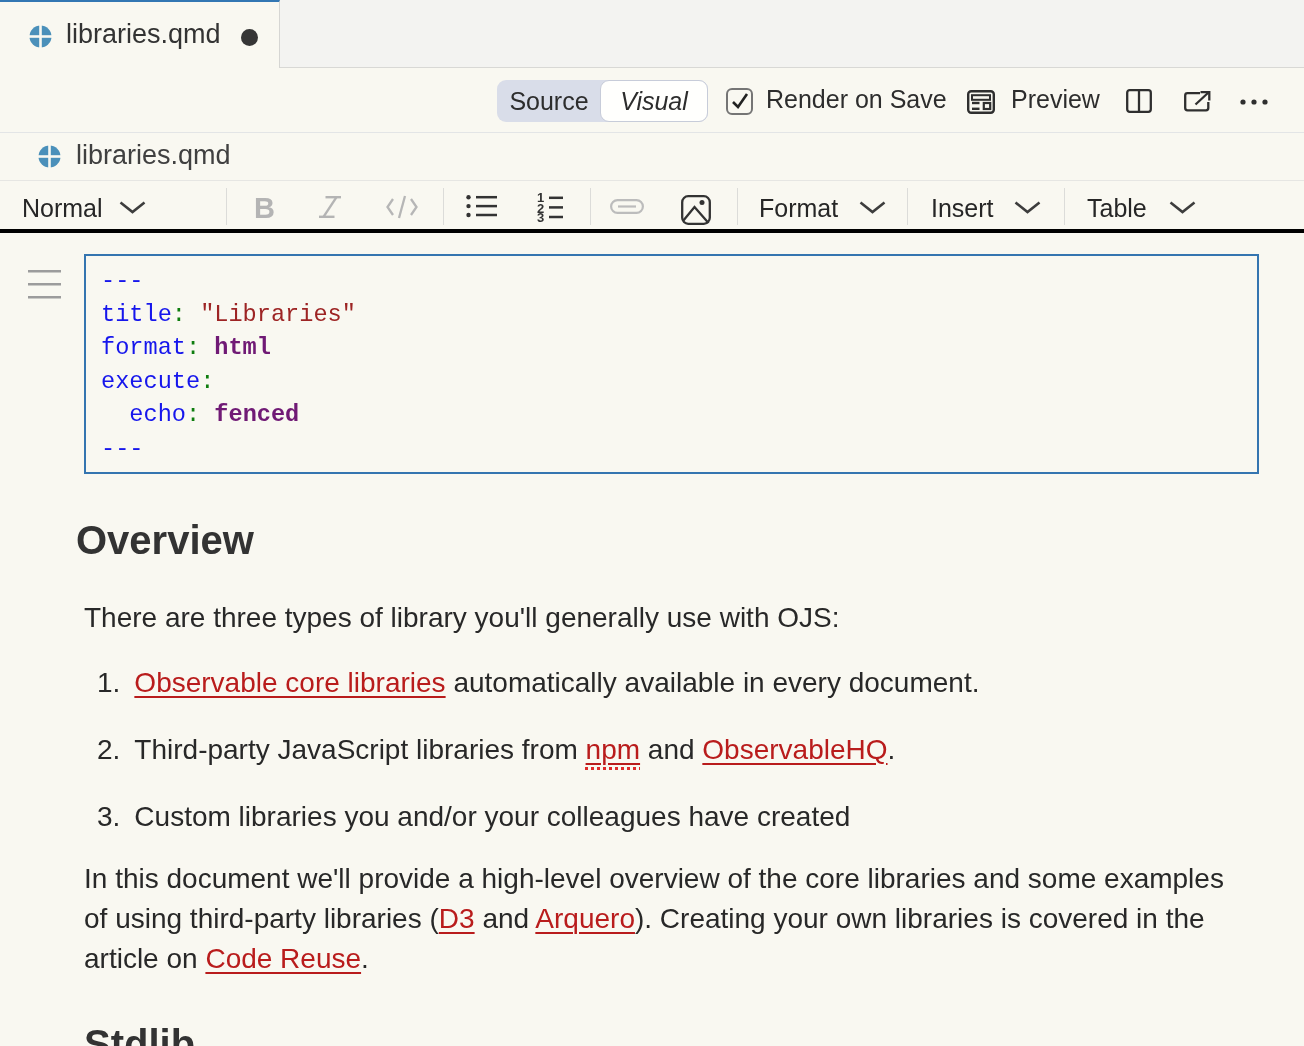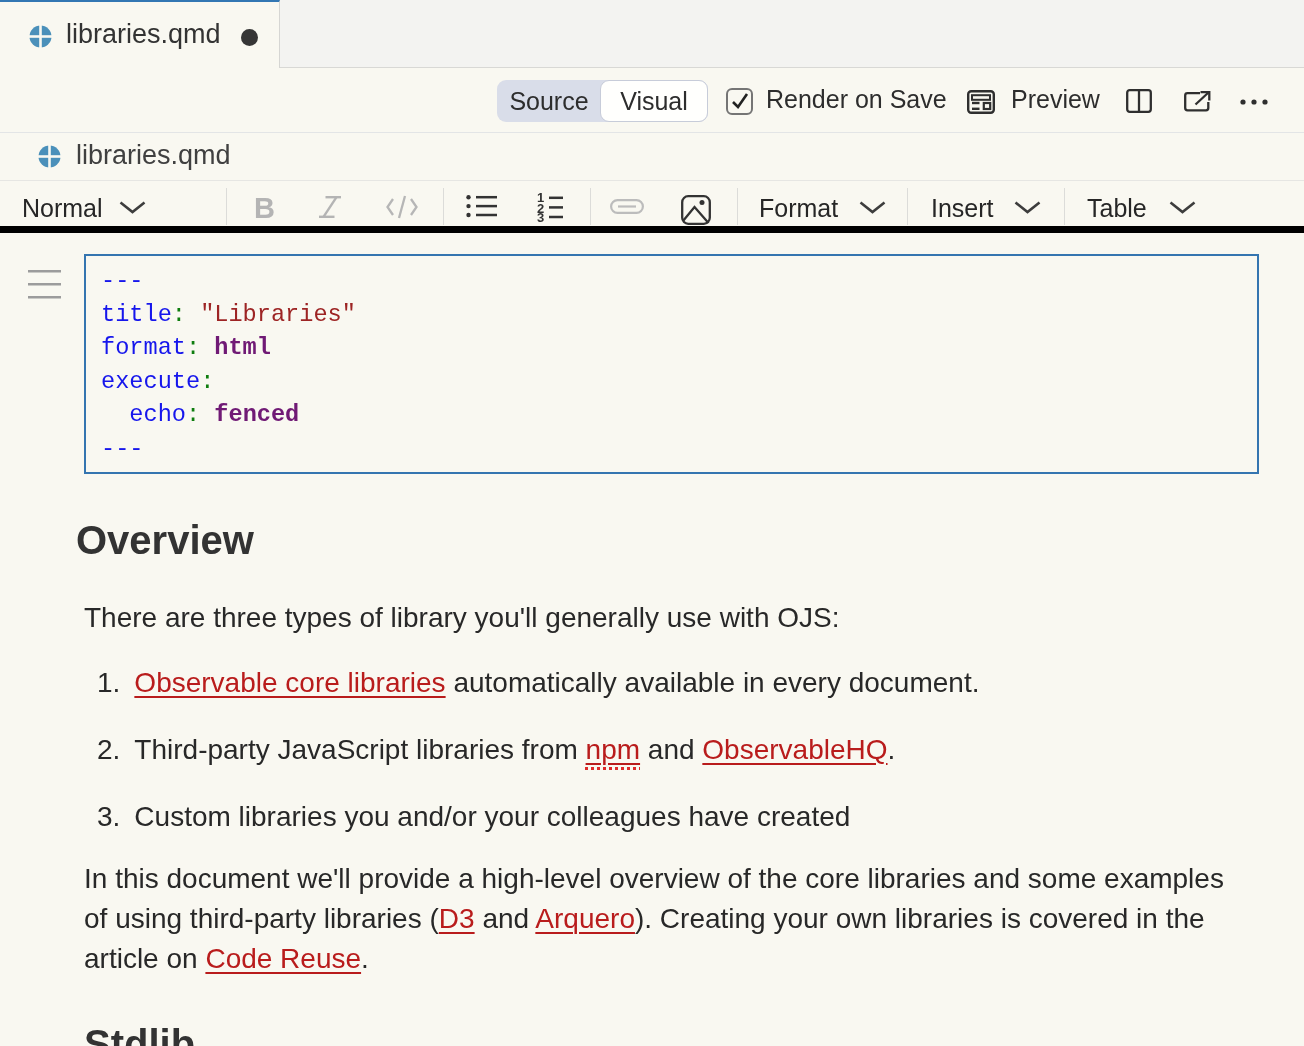--- a/index.html
+++ b/index.html
@@ -8,28 +8,28 @@
   .abs { position:absolute; }
   
   #tabstrip { left:0; top:0; width:1304px; height:68px; background:#f3f3f1; border-bottom:1px solid #d8d8d5; }
   #tab { left:0; top:0; width:280px; height:68px; background:#f9f8f1; border-top:2px solid #3377b3; border-right:1px solid #d6d6d3; z-index:2; }
   #tab .lbl { left:66px; top:17px; font-size:27px; color:#333; }
   #tabdot { left:241px; top:27px; width:17px; height:17px; border-radius:50%; background:#363636; }
   
   #tb1 { left:0; top:68px; width:1304px; height:65px; border-bottom:1px solid #e3e5e6; }
   #seg { left:497px; top:12px; width:211px; height:42px; background:#d9dde9; border-radius:9px;padding-left:45px; }
   #seg .src { left:0; top:0; width:104px; height:42px; line-height:42px; text-align:center; font-size:25px; color:#2d2d2d; }
-  #seg .vis { left:103px; top:0; width:108px; height:42px; background:#fffffd; border:1px solid #c7ccd9; border-radius:9px; line-height:40px; text-align:center; font-size:25px; color:#2d2d2d; }
+  #seg .vis { left:103px; top:0; width:108px; height:42px; background:#fffffd; border:1px solid #c7ccd9; border-radius:9px; line-height:40px; text-align:center; font-size:25px; color:#2d2d2d;font-style:italic; }
   #cbx { left:726px; top:20px; width:27px; height:27px; border:2px solid #757575; border-radius:6px; }
   .tlabel { font-size:25px; color:#2d2d2d; }
   
   #bc { left:0; top:134px; width:1304px; height:47px; border-bottom:1px solid #e6e6e3; }
   #bc .lbl { left:76px; top:6px; font-size:27px; color:#404040; }
   
-  #tb2 { left:0; top:181px; width:1304px; height:52px; border-bottom:7px solid #000000; }
+  #tb2 { left:0; top:181px; width:1304px; height:52px; border-bottom:4px solid #000000; }
   .sep { width:1px; top:7px; height:37px; background:#dcdcd9; }
   .t2label { font-size:25px; color:#262626; top:13px; }
   
   #yaml { left:84px; top:254px; width:1175px; height:220px; border:2px solid #3575b0; font-family:"Liberation Mono",monospace; font-size:23.6px; line-height:33.5px; padding:8px 0 0 15px; white-space:pre; }
   .bl { color:#1616ec; } .gr { color:#0e7d0e; } .rd { color:#9d2424; } .dk { color:#701a75;font-weight:bold; }
   h2 { font-size:40px; font-weight:bold; color:#333; font-family:"Liberation Sans",sans-serif; }
   .body { font-size:28px; line-height:40px; color:#282828; }
   a { color:#b91c1c; text-decoration:underline; text-decoration-thickness:2px; text-underline-offset:4px; }
   .sp { text-decoration:underline dotted #dd2b2b; text-decoration-thickness:2.5px; text-underline-offset:8px; }
 </style>

